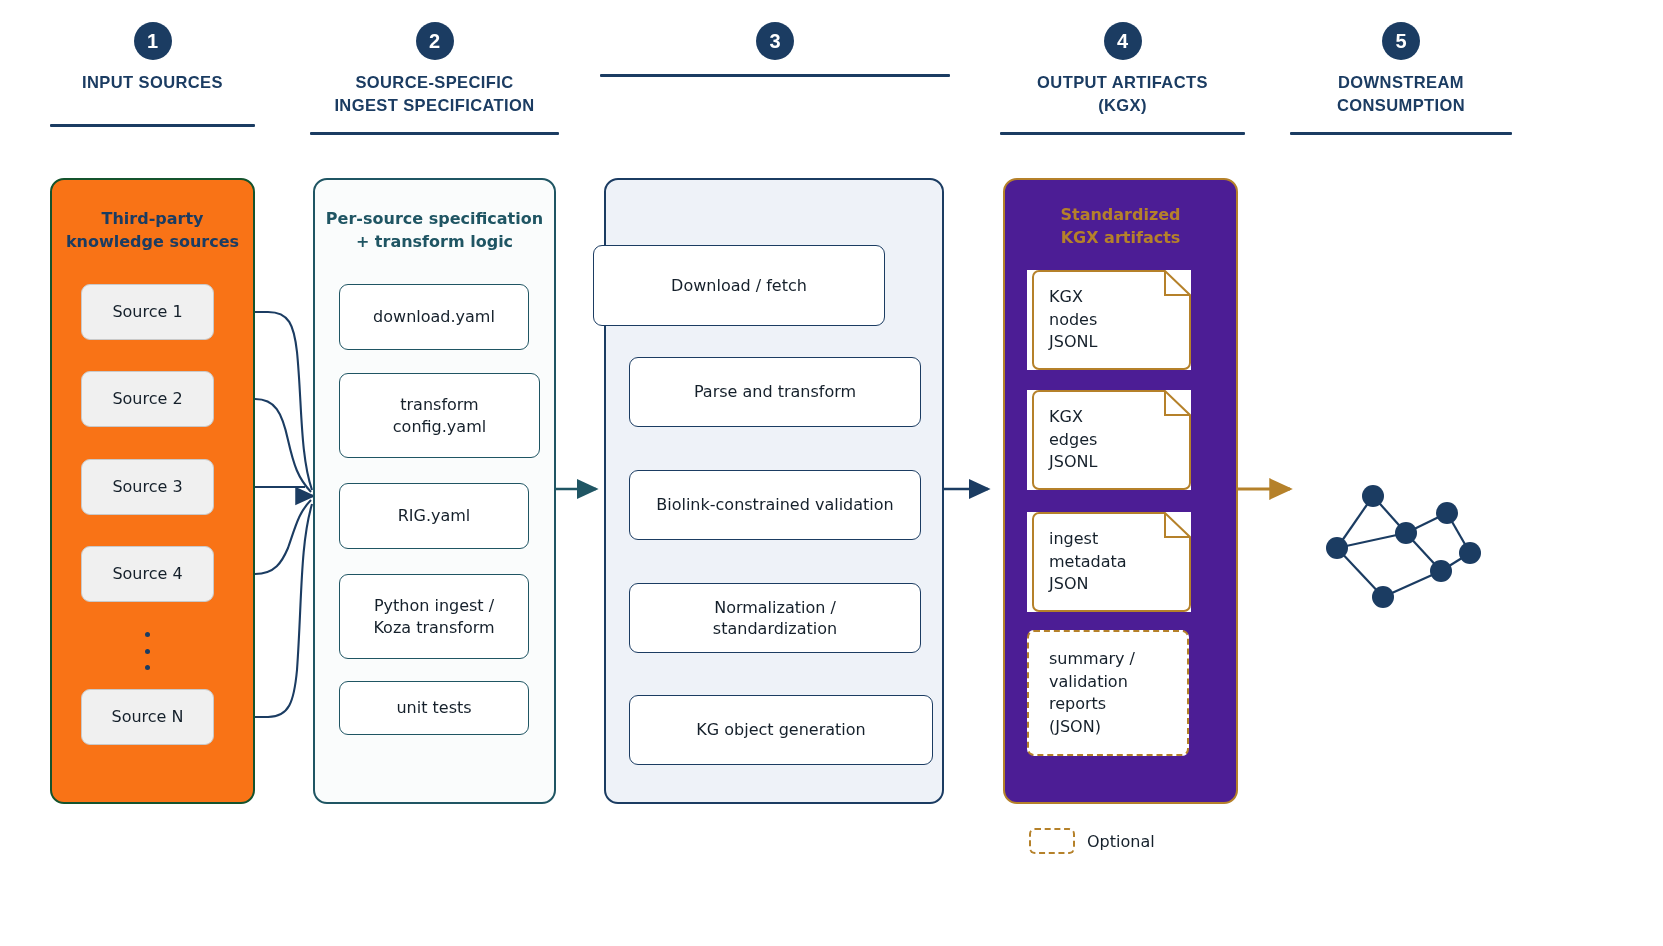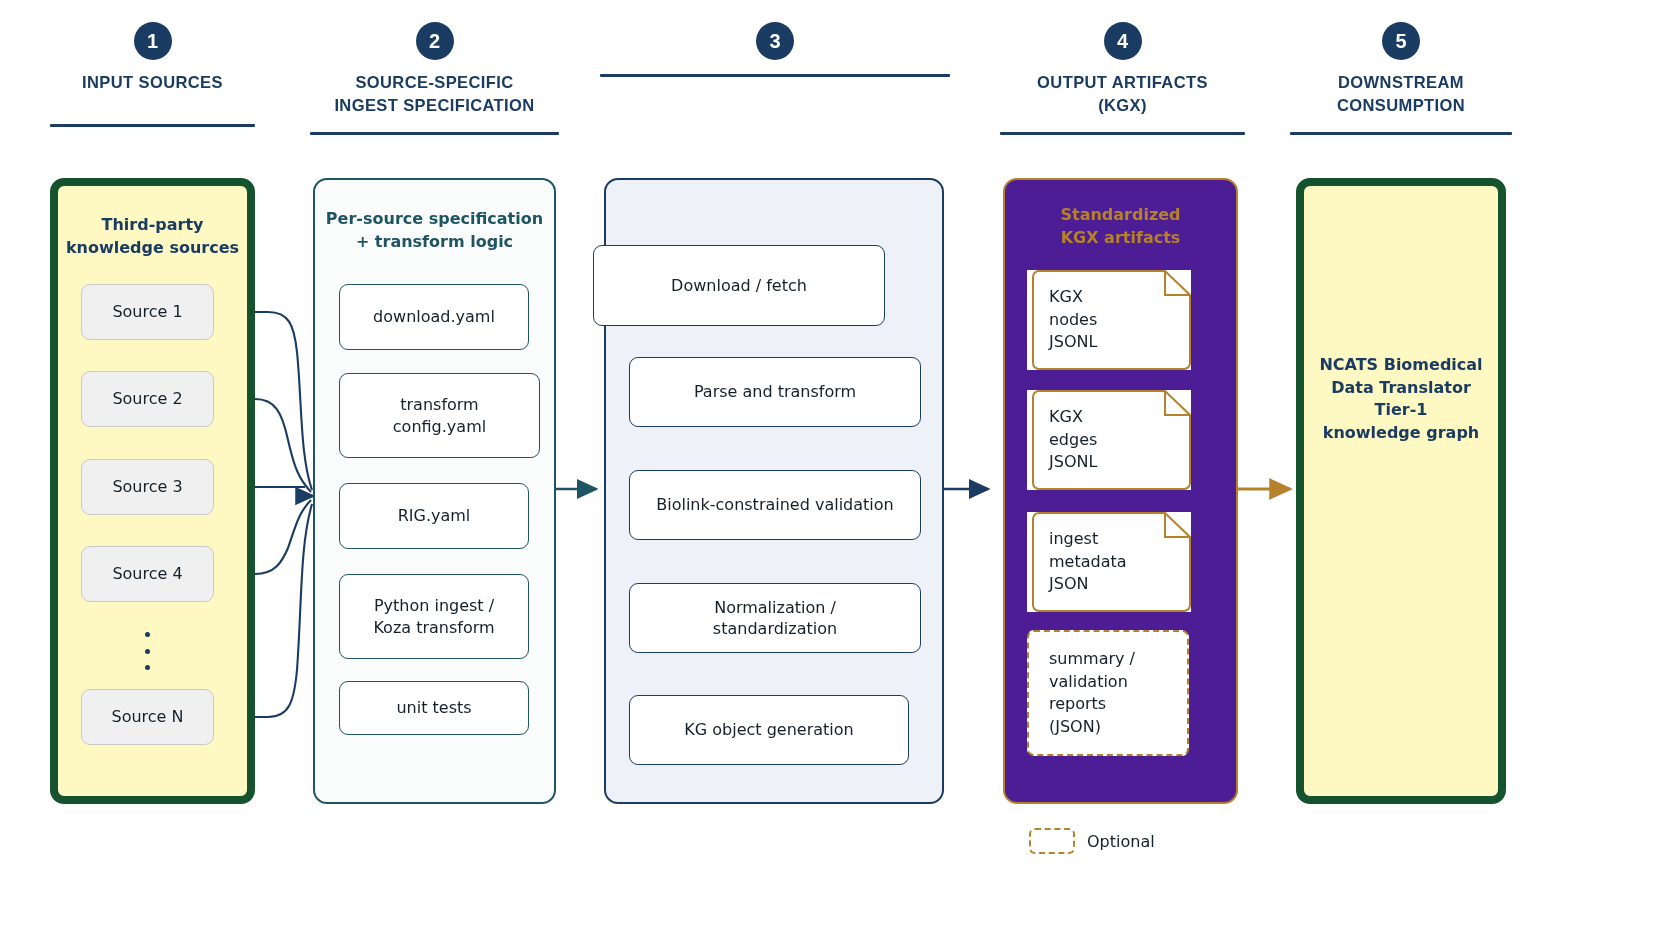--- a/index.html
+++ b/index.html
@@ -58,22 +58,22 @@
     border-radius: 1px;
   }
 
   
   .panel {
     position: absolute;
     box-sizing: border-box;
     border-radius: 14px;
   }
   .panel-1, .panel-5 {
-    border: 8px solid #14532d;
-    background: #fef9c3;
+    border: 2px solid #14532d;
+    background: #f97316;
     padding-left: 19px;
   }
   .panel-2 {
     border: 2px solid #1f5563;
     background: #fafcfc;
   }
   .panel-3 {
     border: 2px solid #1b3c62;
     background: #eef2f8;
   }
@@ -331,21 +331,21 @@
 Koza transform</div>
   <div class="box box-spec" style="left:339px; top:681px; width:190px; height:54px;">unit tests</div>
 
   <div class="panel panel-3" style="left:604px; top:178px; width:340px; height:626px;"></div>
 
   <div class="box box-stage" style="left:593px; top:245px; width:292px; height:81px;">Download / fetch</div>
   <div class="box box-stage" style="left:629px; top:357px; width:292px; height:70px;">Parse and transform</div>
   <div class="box box-stage" style="left:629px; top:470px; width:292px; height:70px;">Biolink-constrained validation</div>
   <div class="box box-stage" style="left:629px; top:583px; width:292px; height:70px;">Normalization /
 standardization</div>
-  <div class="box box-stage" style="left:629px; top:695px; width:280px; height:70px;">KG object generation</div>
+  <div class="box box-stage" style="left:629px; top:695px; width:304px; height:70px;">KG object generation</div>
 
   <div class="panel panel-4" style="left:1003px; top:178px; width:235px; height:626px;">
     <div class="panel-caption cap-gold" style="top:24px;">Standardized
 KGX artifacts</div>
   </div>
 
   <div class="box-doc" style="left:1027px; top:270px; width:164px; height:100px;">
     <svg width="164" height="100" viewBox="0 0 164 100" style="position:absolute; left:0; top:0;">
       <path d="M6,7 a6,6 0 0 1 6,-6 H138 L163,25 V93 a6,6 0 0 1 -6,6 H12 a6,6 0 0 1 -6,-6 Z" fill="#ffffff" stroke="#b5812a" stroke-width="2"></path>
       <path d="M138,1 V25 H163" fill="none" stroke="#b5812a" stroke-width="2"></path>
@@ -375,25 +375,19 @@
 JSON</div>
   </div>
 
   <div class="box-dashed" style="left:1027px; top:630px; width:162px; height:126px;">
     <div class="doc-text">summary /
 validation
 reports
 (JSON)</div>
   </div>
 
-  <div class="panel panel-5" style="left:1296px; top:178px; width:210px; height:626px;">
-    <div class="panel-caption cap-blue" style="top:168px; font-size:16px;">NCATS Biomedical
-Data Translator
-Tier-1
-knowledge graph</div>
-  </div>
 
   <div class="legend" style="left:1029px; top:828px;">
     <div class="legend-swatch"></div>
     <div class="legend-label">Optional</div>
   </div>
 
 </div>
 
 </body></html>

